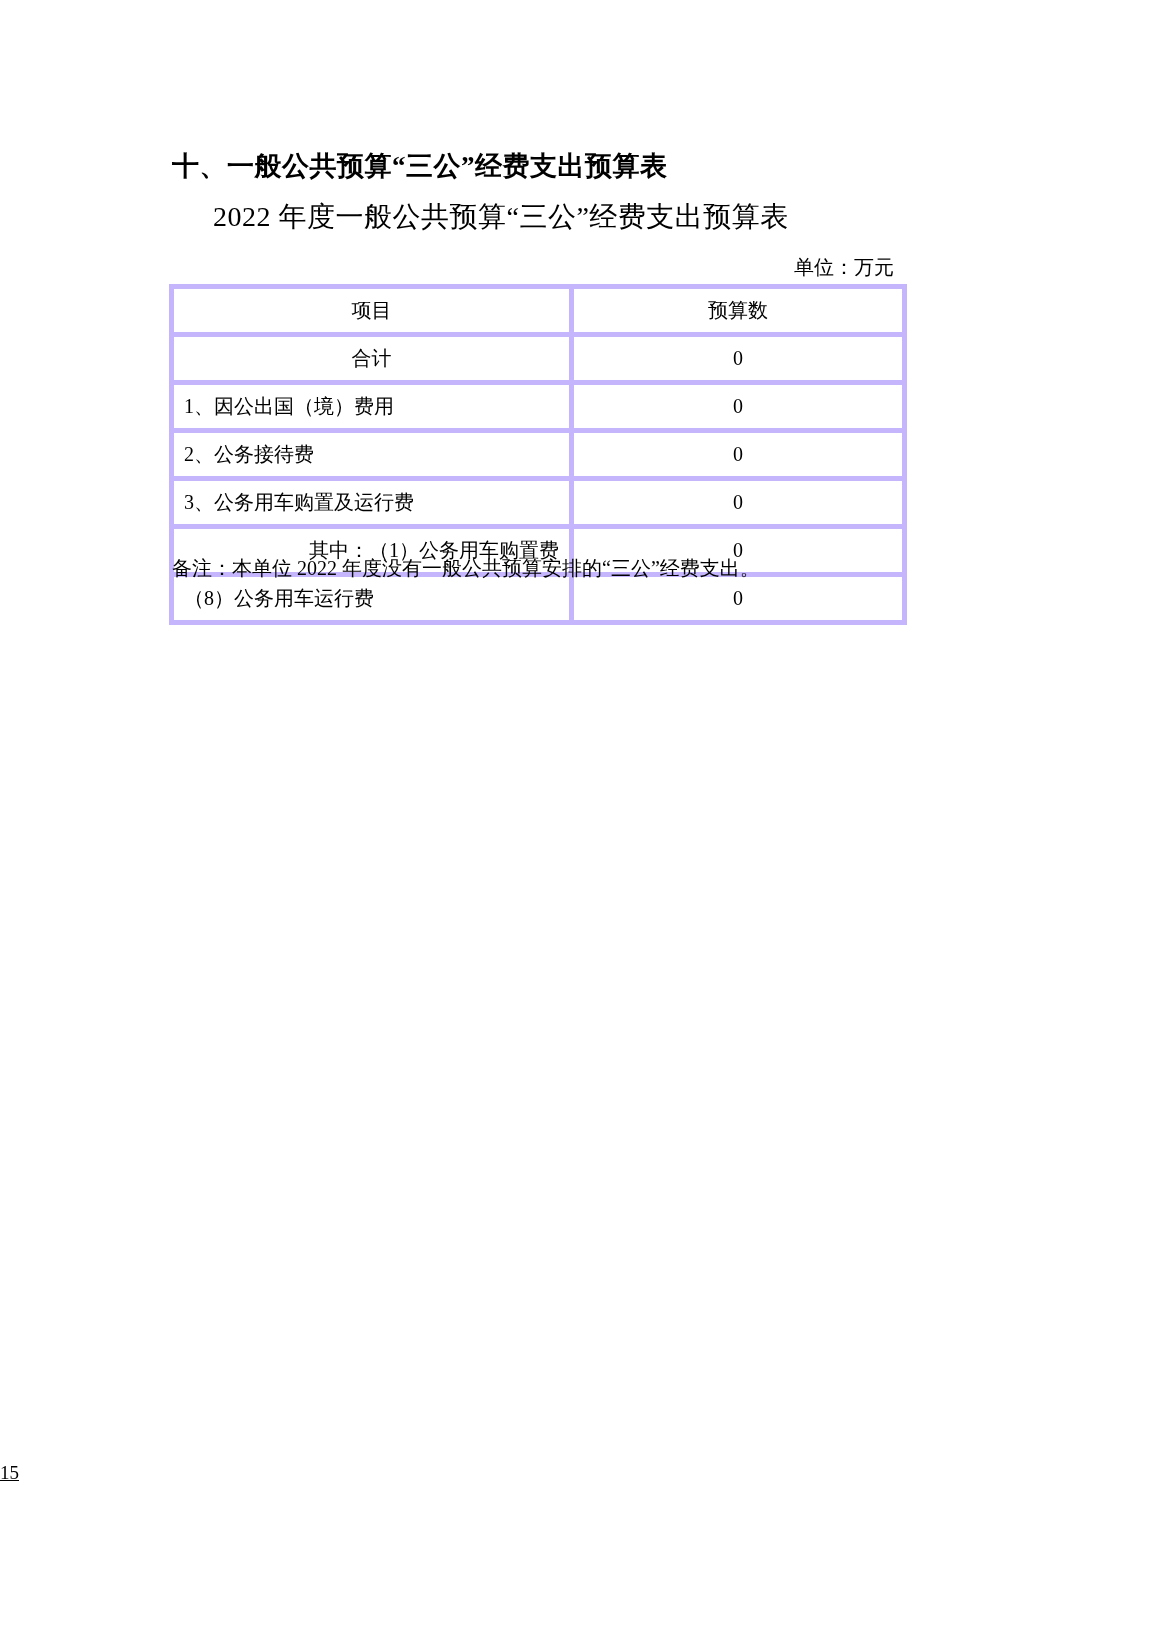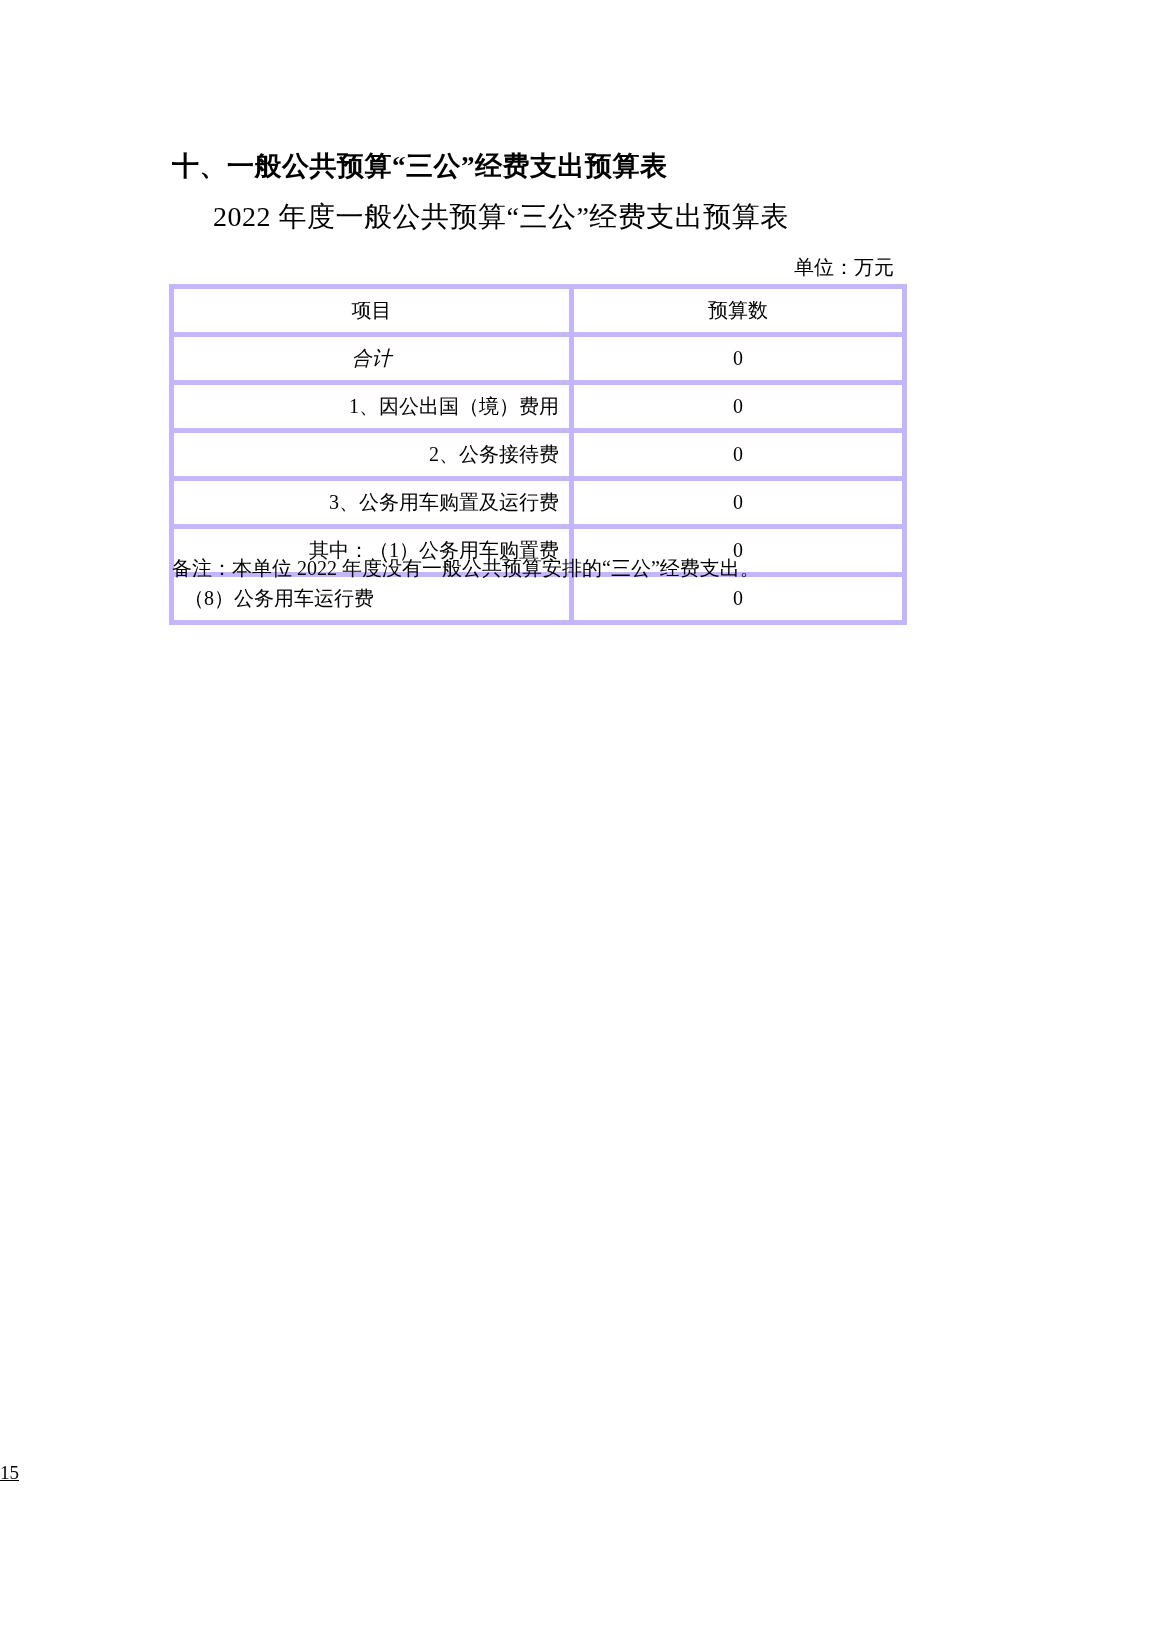--- a/index.html
+++ b/index.html
@@ -64,24 +64,23 @@
   }
   table.budget col.c1 { width: 400px; }
   table.budget col.c2 { width: 333px; }
   .th-center {
     text-align: center;
     font-weight: bold;
   }
   .row-total-label {
     text-align: center;
     font-weight: bold;
-    font-style: italic;
   }
   .cell-left {
-    text-align: right;
+    text-align: left;
     padding-left: 14px;
   }
   .cell-indent {
     text-align: right;
     padding-left: 56px;
   }
   .cell-indent2 {
     text-align: left;
     padding-left: 92px;
   }

